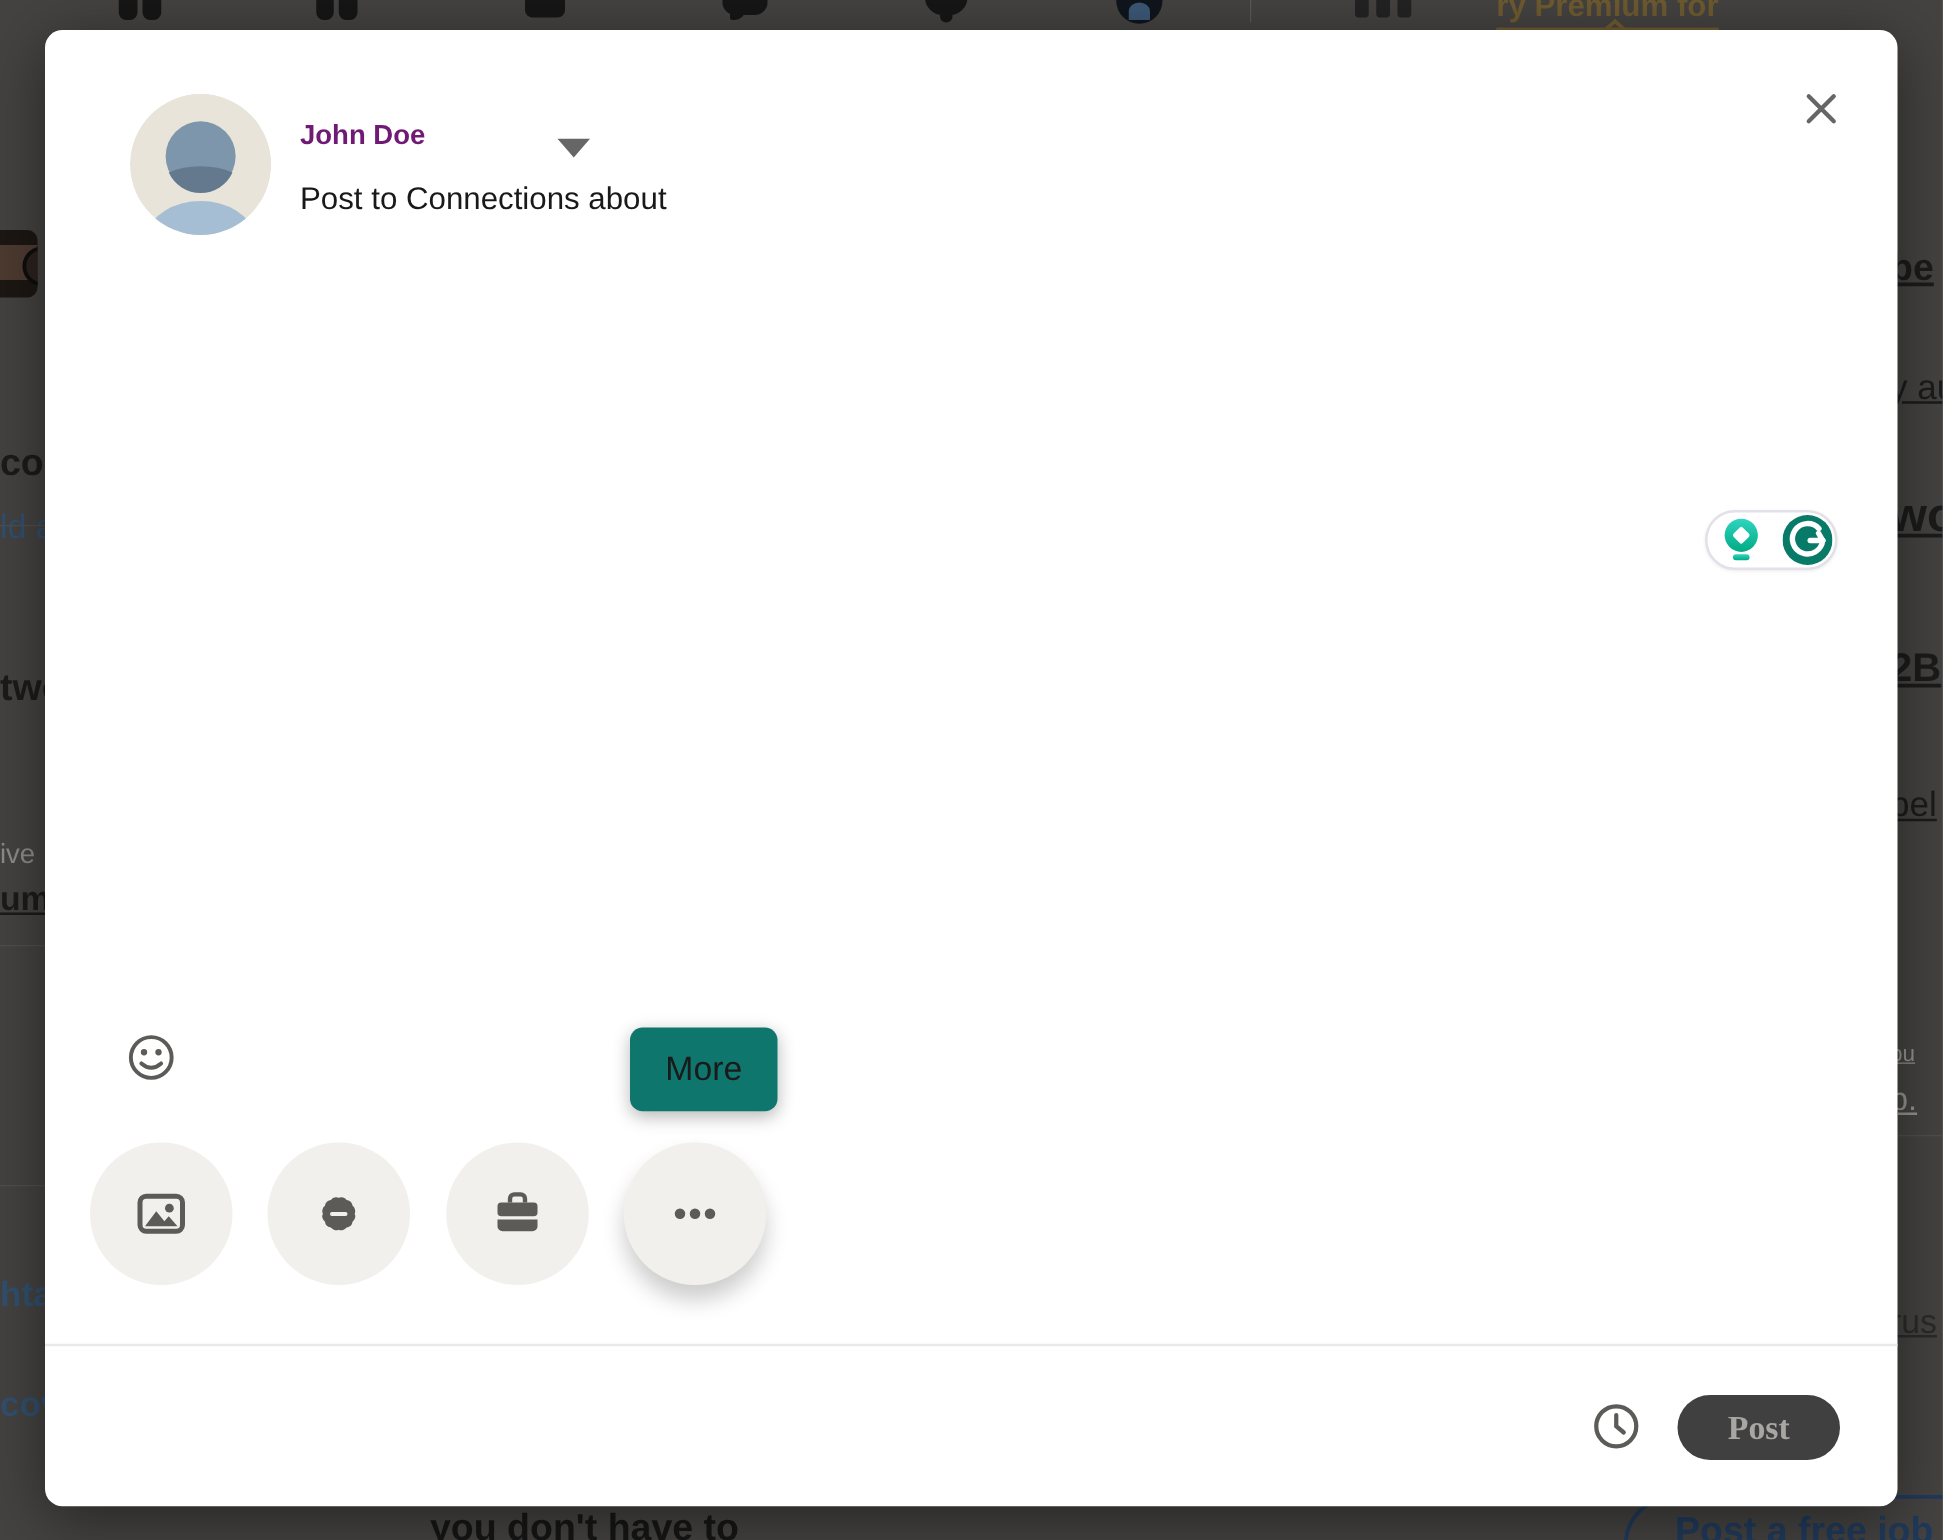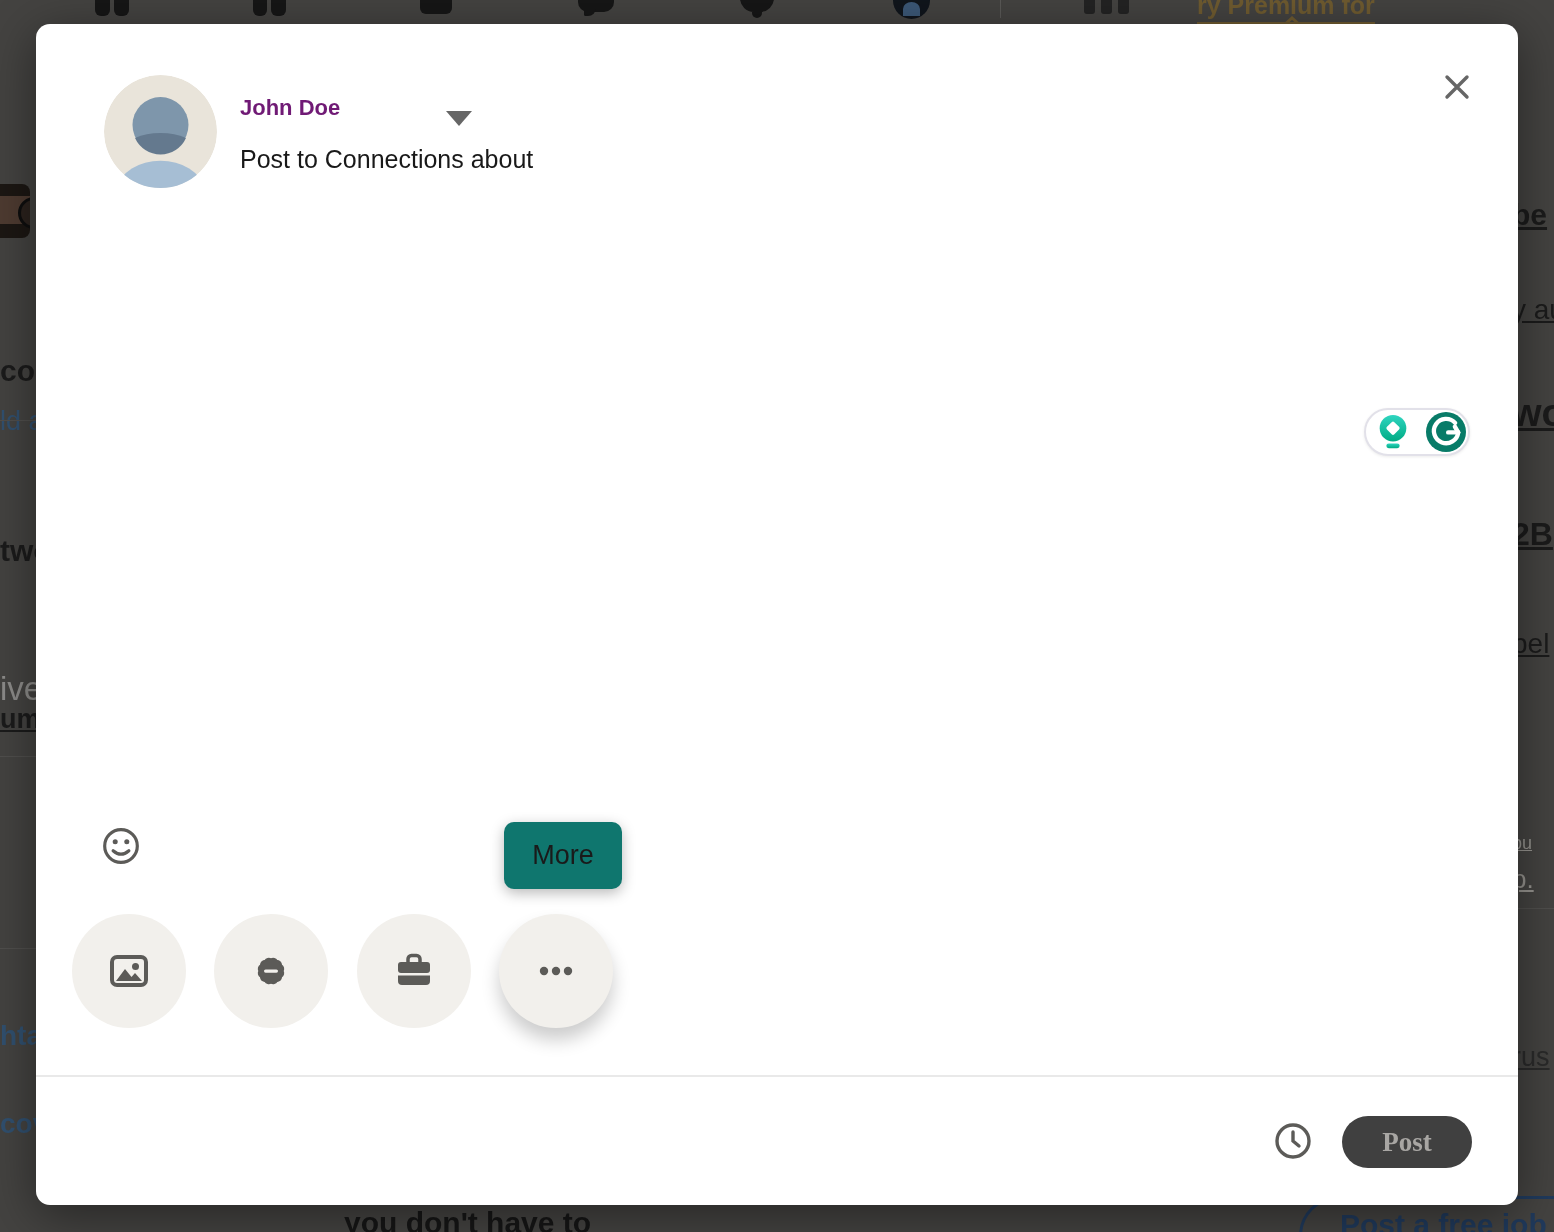--- a/index.html
+++ b/index.html
@@ -23,21 +23,21 @@
   .fl{left:0;max-width:36px;overflow:hidden;margin-top:24px;}
   .fr{left:1512px;text-decoration:underline;}
   .f-dark{color:#1b1b1b;}
   .f-bold{font-weight:700;}
   .f-blue{color:#31506f;}
   .f-gray{color:#8d8c8a;}
   .f-gray2{color:#96948f;}
   .fl1{top:332px;font-size:30px;}
   .fl2{top:384px;font-size:27px;}
   .fl3{top:512px;font-size:30px;}
-  .fl4{top:648px;font-size:33px;}
+  .fl4{top:648px;font-size:22px;}
   .fl5{top:682px;font-size:27px;text-decoration:underline;}
   .fl6{top:998px;font-size:28px;}
   .fl7{top:1086px;font-size:28px;}
   .fr1{top:200px;font-size:30px;}
   .fr2{top:296px;font-size:28px;}
   .fr3{top:394px;font-size:38px;}
   .fr4{top:518px;font-size:32px;}
   .fr5{top:590px;font-size:28px;margin-top:40px;}
   .fr6{top:834px;font-size:18px;}
   .fr7{top:866px;font-size:26px;}

